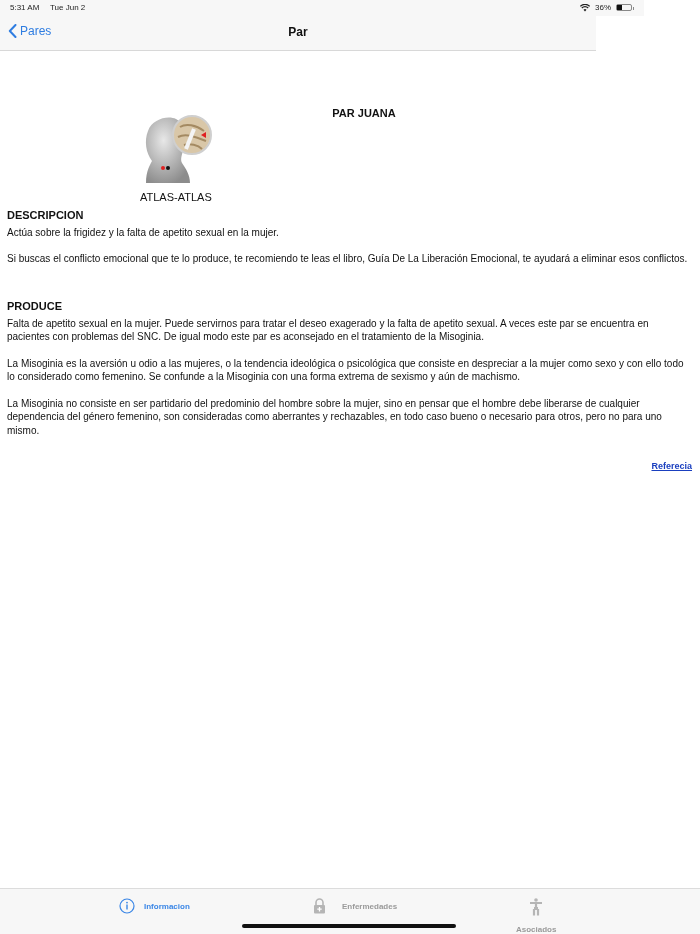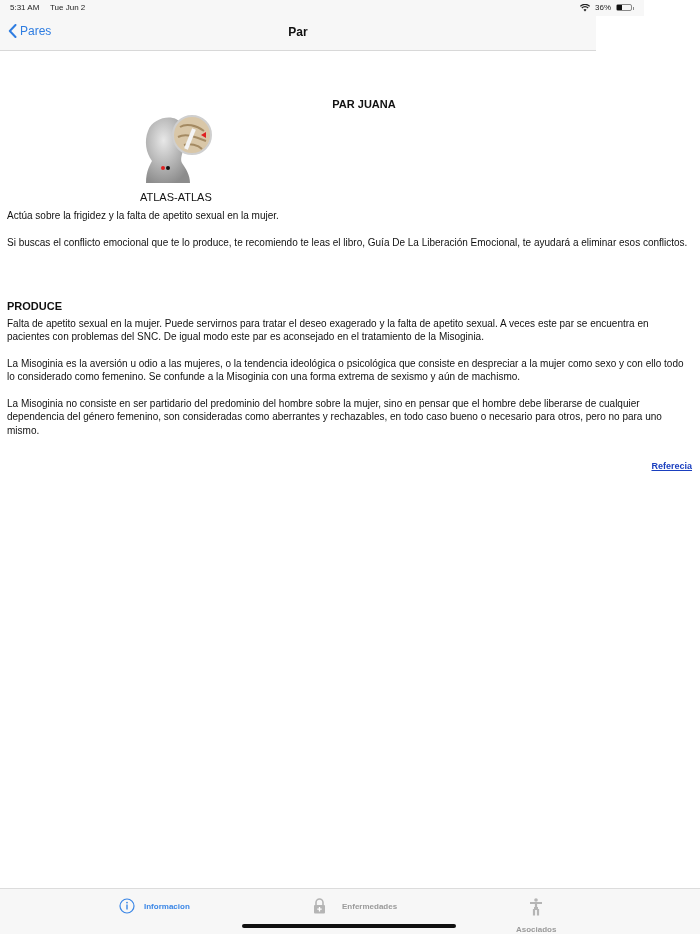--- a/index.html
+++ b/index.html
@@ -54,21 +54,21 @@
 <div class="navbar">
   <div class="back">
     <svg width="9" height="14" viewBox="0 0 9 14">
         <path d="M7.5 1 L1.8 7 L7.5 13" stroke="#2f7de1" stroke-width="2" fill="none" stroke-linecap="round" stroke-linejoin="round"></path>
       </svg>
     <span>Pares</span>
   </div>
   <div class="nav-title">Par</div>
 </div>
 
-<div class="page-title" style="top:98px;padding-left:28px;">PAR JUANA</div>
+<div class="page-title" style="top:107px;padding-left:28px;">PAR JUANA</div>
 
 <div class="figure" style="top:113px;">
   <svg width="75" height="75" viewBox="0 0 75 75">
     <defs>
       <radialGradient id="hg" cx="0.4" cy="0.35" r="0.7">
           <stop offset="0" stop-color="#e8e8e8"></stop>
           <stop offset="1" stop-color="#8c8c8c"></stop>
         </radialGradient>
     </defs>
     <path d="M8 70 C8 58 12 52 14 48 C8 40 6 28 10 18 C14 6 30 2 38 6 C46 10 48 22 46 34 C44 42 42 46 44 50 C48 56 52 62 52 70 Z" fill="url(#hg)"></path>
@@ -76,20 +76,21 @@
     <path d="M42 14 C48 10 58 12 66 18 M40 24 C48 20 58 24 68 28 M46 32 C52 30 60 32 64 36" stroke="#a48a62" stroke-width="2" fill="none"></path>
     <path d="M48 36 L56 16" stroke="#f4f4f4" stroke-width="4"></path>
     <path d="M63 22 L68 19 L68 25 Z" fill="#e02020"></path>
     <circle cx="25" cy="55" r="2" fill="#e02020"></circle>
     <circle cx="30" cy="55" r="2" fill="#111"></circle>
   </svg>
 </div>
 <div class="caption" style="top:191px;">ATLAS-ATLAS</div>
 
 <div class="section" style="top:209px;">
+  <h3>DESCRIPCION</h3>
   <p>Actúa sobre la frigidez y la falta de apetito sexual en la mujer.</p>
   <p>Si buscas el conflicto emocional que te lo produce, te recomiendo te leas el libro, Guía De La Liberación Emocional, te ayudará a eliminar esos conflictos.</p>
 </div>
 
 <div class="section" style="top:300px;">
   <h3>PRODUCE</h3>
   <p>Falta de apetito sexual en la mujer. Puede servirnos para tratar el deseo exagerado y la falta de apetito sexual. A veces este par se encuentra en pacientes con problemas del SNC. De igual modo este par es aconsejado en el tratamiento de la Misoginia.</p>
   <p>La Misoginia es la aversión u odio a las mujeres, o la tendencia ideológica o psicológica que consiste en despreciar a la mujer como sexo y con ello todo lo considerado como femenino. Se confunde a la Misoginia con una forma extrema de sexismo y aún de machismo.</p>
   <p>La Misoginia no consiste en ser partidario del predominio del hombre sobre la mujer, sino en pensar que el hombre debe liberarse de cualquier dependencia del género femenino, son consideradas como aberrantes y rechazables, en todo caso bueno o necesario para otros, pero no para uno mismo.</p>
 </div>

